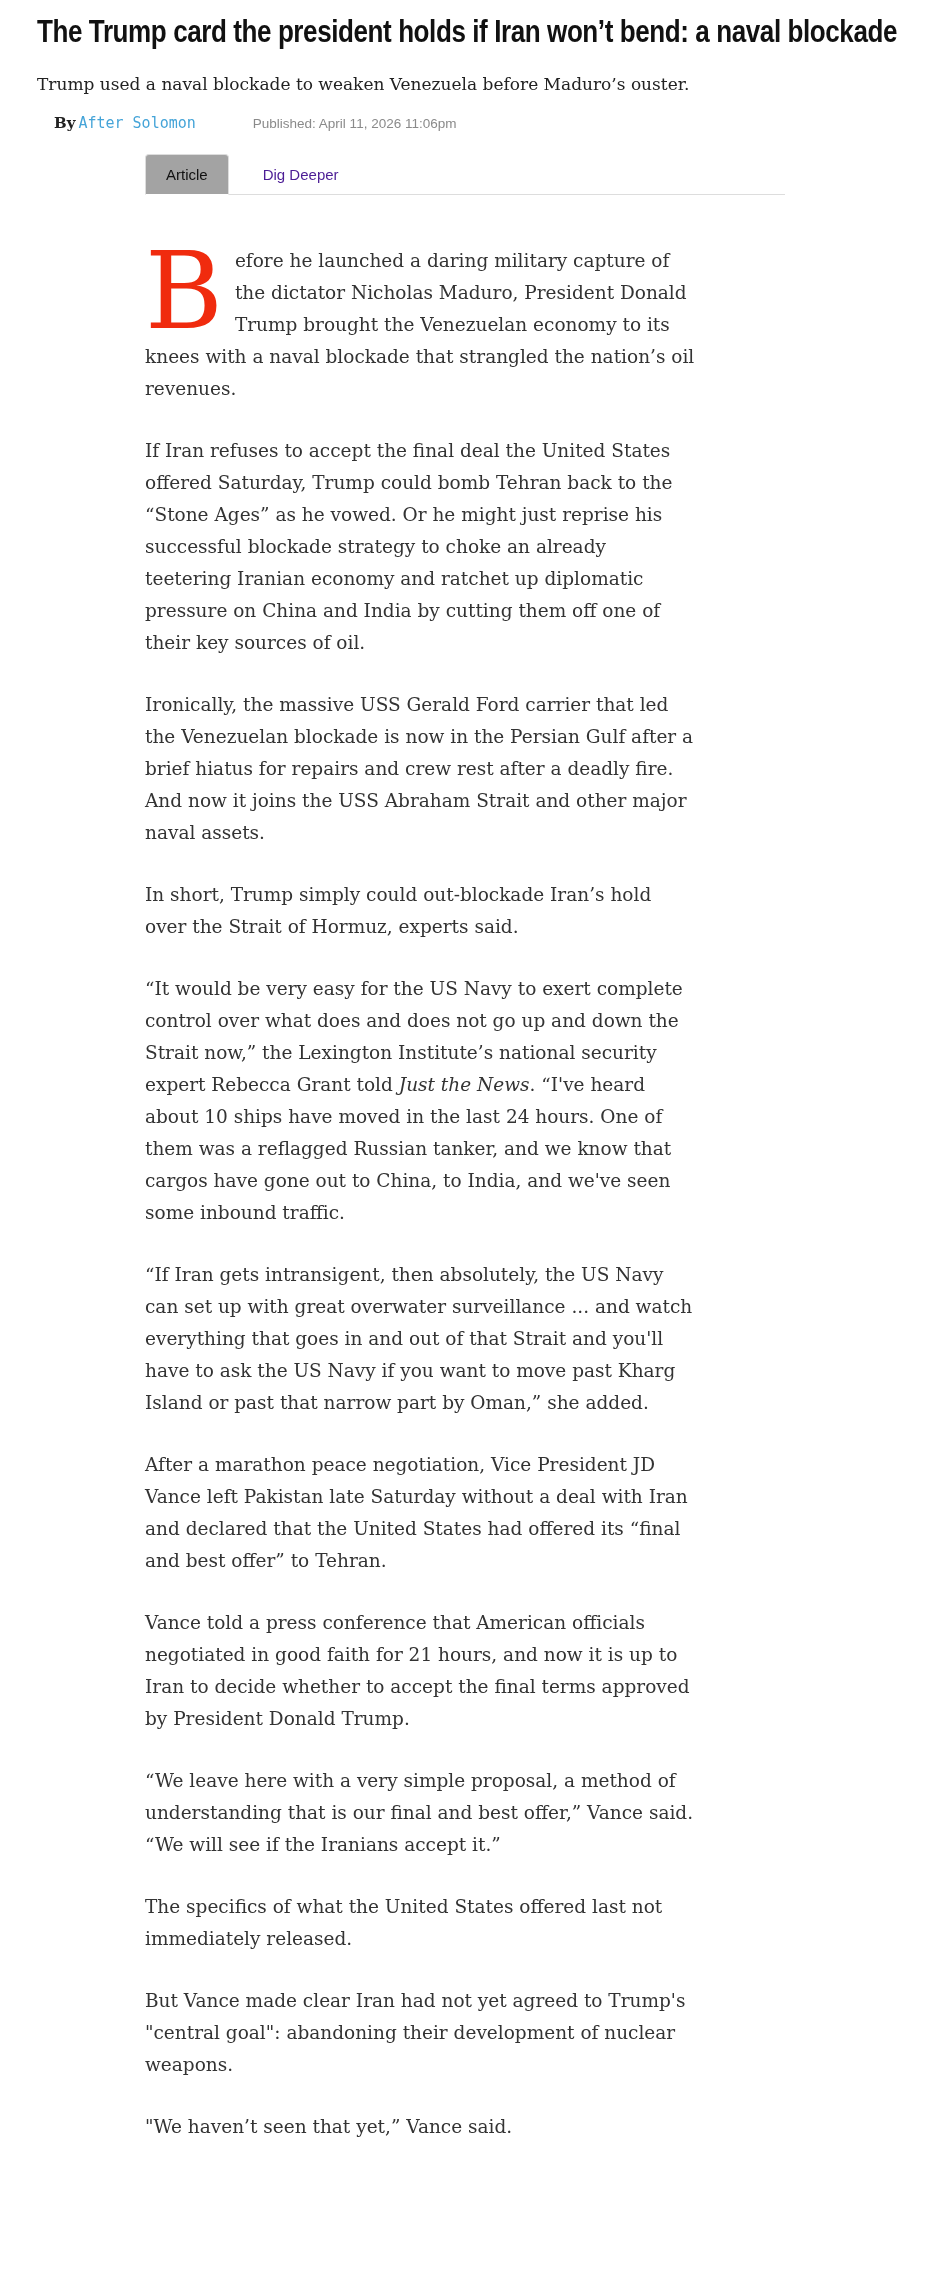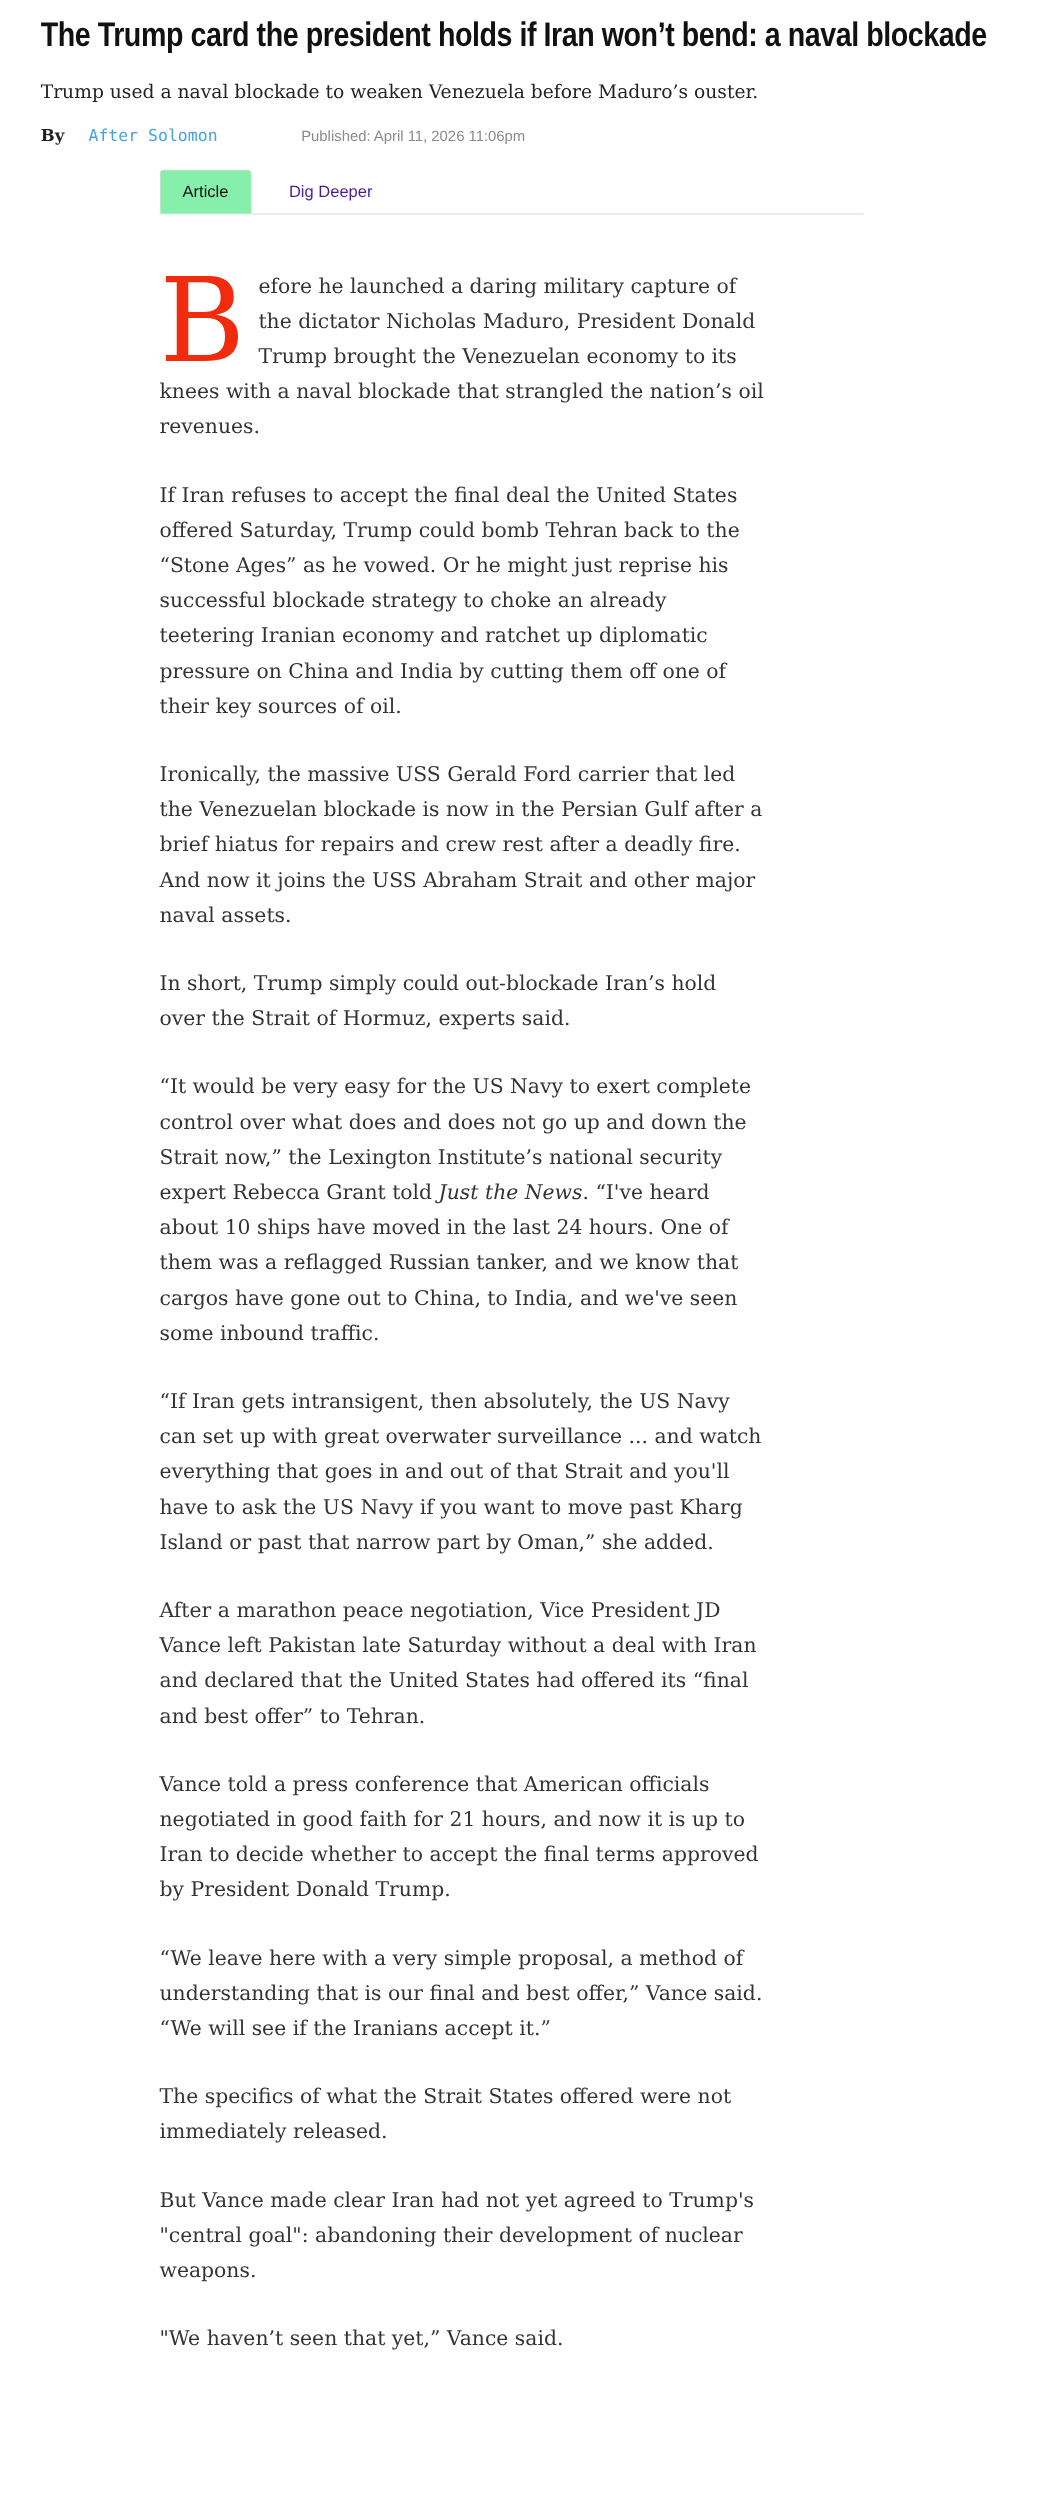--- a/index.html
+++ b/index.html
@@ -27,22 +27,23 @@
   p.subtitle {
     margin: 24px 0 0 0;
     font-family: "DejaVu Serif", "Liberation Serif", serif;
     font-size: 17px;
     color: #222;
   }
   .byline {
     margin-top: 20px;
     display: flex;
     align-items: baseline;
-    gap: 22px;
+    gap: 3px;
     font-size: 15px;
+    margin-left: 17px;
   }
   .byline .by {
     font-family: "DejaVu Serif", serif;
     font-weight: 700;
     color: #222;
   }
   .byline .author {
     font-family: "DejaVu Sans Mono", "Liberation Mono", monospace;
     color: #45a4d8;
     text-decoration: none;
@@ -63,21 +64,21 @@
     align-items: flex-end;
     border-bottom: 1px solid #ddd;
   }
   .tab {
     font-size: 15px;
     padding: 11px 20px;
     cursor: pointer;
   }
   .tab.active {
     color: #111;
-    background: #86efac;
+    background: #a3a3a3;
     border: 1px solid #ddd;
     border-bottom: 1px solid #fff;
     border-radius: 4px 4px 0 0;
     margin-bottom: -1px;
   }
   .tab.inactive {
     color: #4c1d95;
     margin-left: 14px;
   }
 
@@ -125,18 +126,18 @@
   <div class="article-body" id="article-body">
       <p><span class="dropcap">B</span><span>efore he launched a daring military capture of the dictator Nicholas Maduro, President Donald Trump brought the Venezuelan economy to its knees with a naval blockade that strangled the nation’s oil revenues.</span></p>
       <p><span>If Iran refuses to accept the final deal the United States offered Saturday, Trump could bomb Tehran back to the “Stone Ages” as he vowed. Or he might just reprise his successful blockade strategy to choke an already teetering Iranian economy and ratchet up diplomatic pressure on China and India by cutting them off one of their key sources of oil.</span></p>
       <p><span>Ironically, the massive USS Gerald Ford carrier that led the Venezuelan blockade is now in the Persian Gulf after a brief hiatus for repairs and crew rest after a deadly fire. And now it joins the USS Abraham Strait and other major naval assets.</span></p>
       <p><span>In short, Trump simply could out-blockade Iran’s hold over the Strait of Hormuz, experts said.</span></p>
       <p><span>“It would be very easy for the US Navy to exert complete control over what does and does not go up and down the Strait now,” the Lexington Institute’s national security expert Rebecca Grant told </span><em>Just the News</em><span>. “I've heard about 10 ships have moved in the last 24 hours. One of them was a reflagged Russian tanker, and we know that cargos have gone out to China, to India, and we've seen some inbound traffic.</span></p>
       <p><span>“If Iran gets intransigent, then absolutely, the US Navy can set up with great overwater surveillance ... and watch everything that goes in and out of that Strait and you'll have to ask the US Navy if you want to move past Kharg Island or past that narrow part by Oman,” she added.</span></p>
       <p><span>After a marathon peace negotiation, Vice President JD Vance left Pakistan late Saturday without a deal with Iran and declared that the United States had offered its “final and best offer” to Tehran.</span></p>
       <p><span>Vance told a press conference that American officials negotiated in good faith for 21 hours, and now it is up to Iran to decide whether to accept the final terms approved by President Donald Trump.</span></p>
       <p><span>“We leave here with a very simple proposal, a method of understanding that is our final and best offer,” Vance said. “We will see if the Iranians accept it.”</span></p>
-      <p><span>The specifics of what the Strait States offered were not immediately released.</span></p>
+      <p><span>The specifics of what the United States offered last not immediately released.</span></p>
       <p><span>But Vance made clear Iran had not yet agreed to Trump's "central goal": abandoning their development of nuclear weapons.</span></p>
       <p><span>"We haven’t seen that yet,” Vance said.</span></p>
     </div>
 
 </div>
 
 </body></html>

